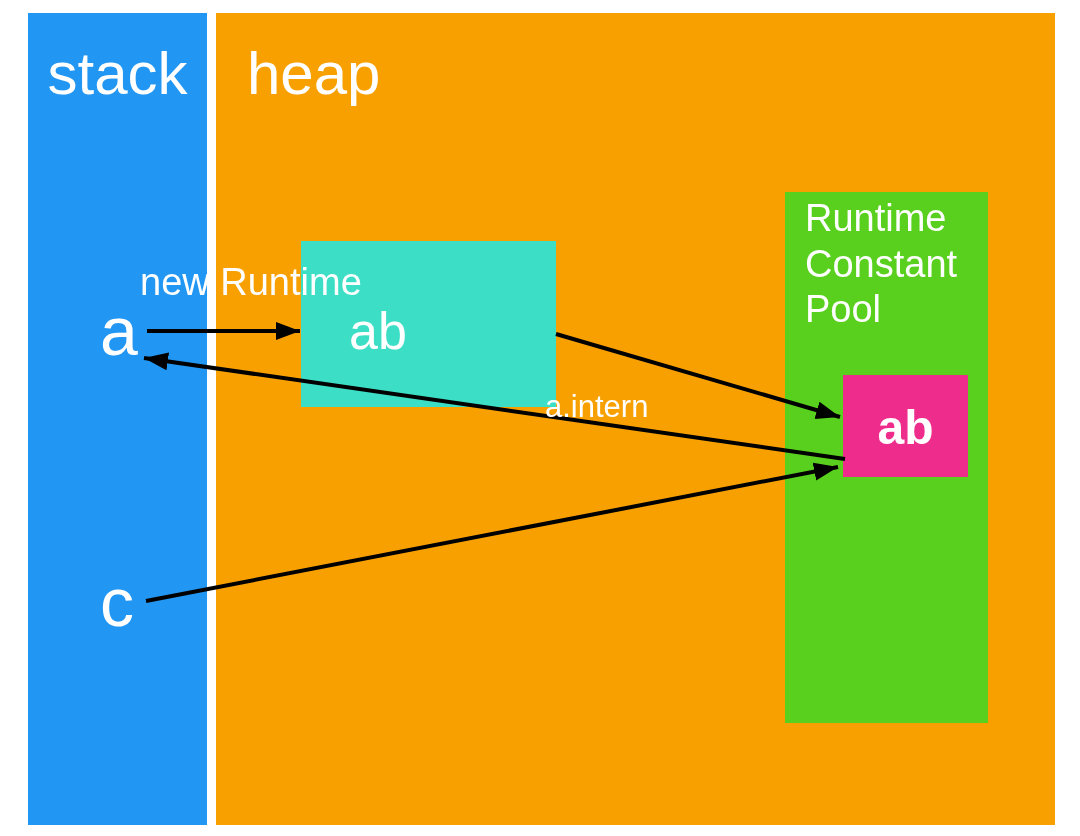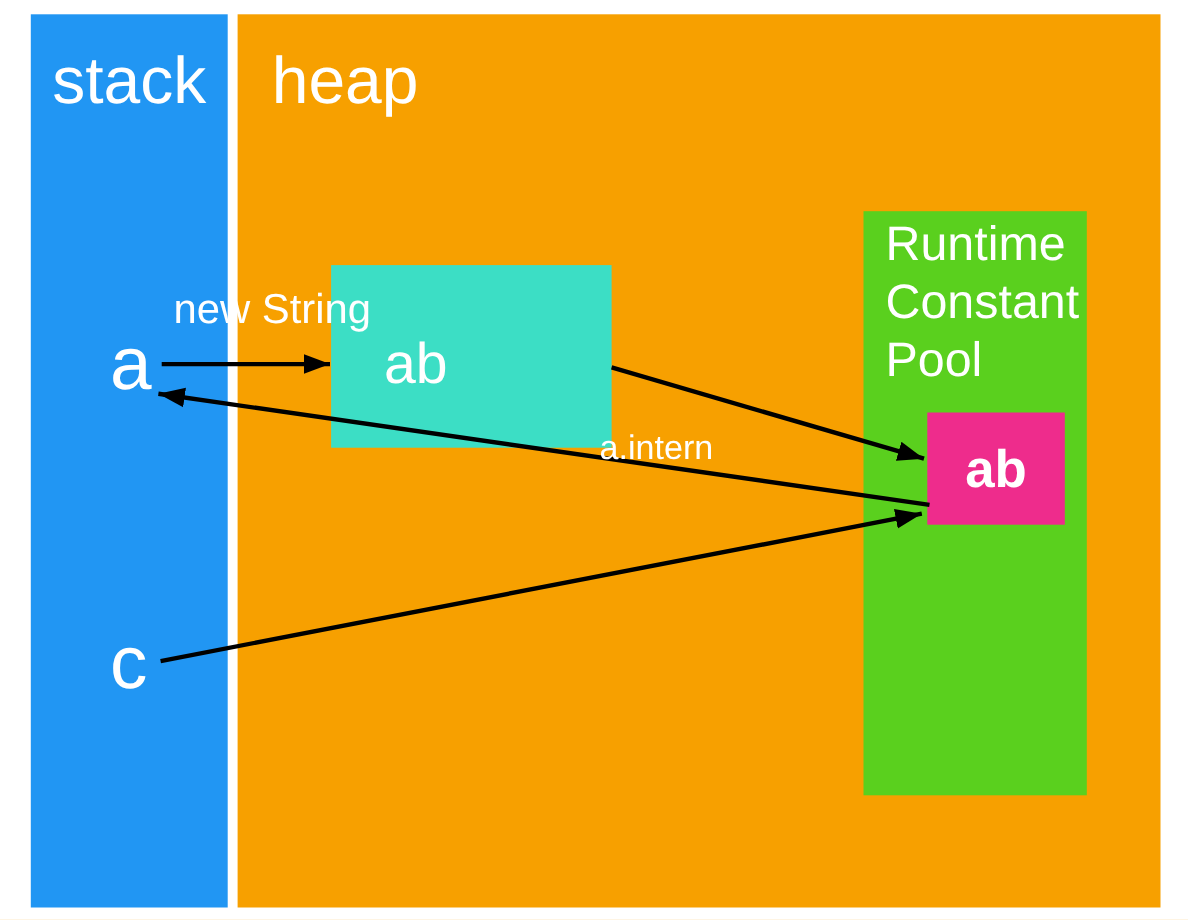--- a/index.html
+++ b/index.html
@@ -77,21 +77,21 @@
     font-size: 52px;
   }
   .pool-string-value {
     left: 843px; top: 404px; width: 125px;
     text-align: center;
     font-size: 48px;
     font-weight: 600;
   }
   .pool-title {
     left: 805px; top: 196px; width: 175px;
-    font-size: 44px;
+    font-size: 38px;
     line-height: 1.2;
     white-space: normal;
   }
   svg.arrows {
     position: absolute;
     left: 0; top: 0;
     width: 1080px; height: 836px;
     pointer-events: none;
   }
   svg.arrows line {
@@ -131,21 +131,21 @@
   </svg>
 
   <div class="label region-title stack-title">stack</div>
 
   <div class="label region-title heap-title">heap</div>
 
   <div class="label var-label var-a">a</div>
 
   <div class="label var-label var-c">c</div>
 
-  <div class="label annotation new-string-label">new String</div>
+  <div class="label annotation new-string-label">new Runtime</div>
 
   <div class="label annotation intern-label">a.intern</div>
 
   <div class="label heap-string-value">ab</div>
 
   <div class="label pool-string-value">ab</div>
 
   <div class="label pool-title">Runtime Constant Pool</div>
 
 </div>

